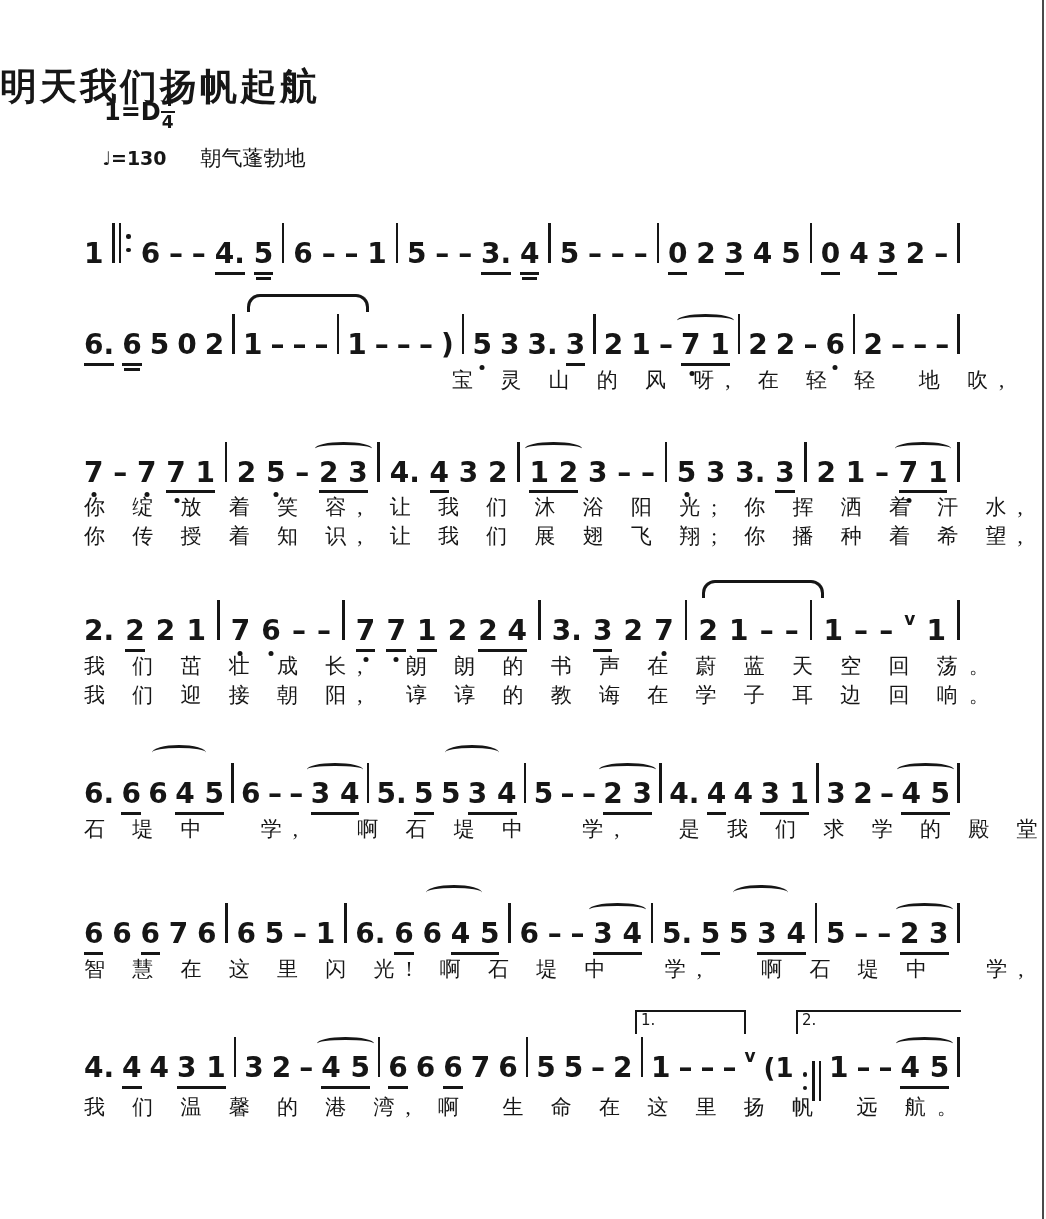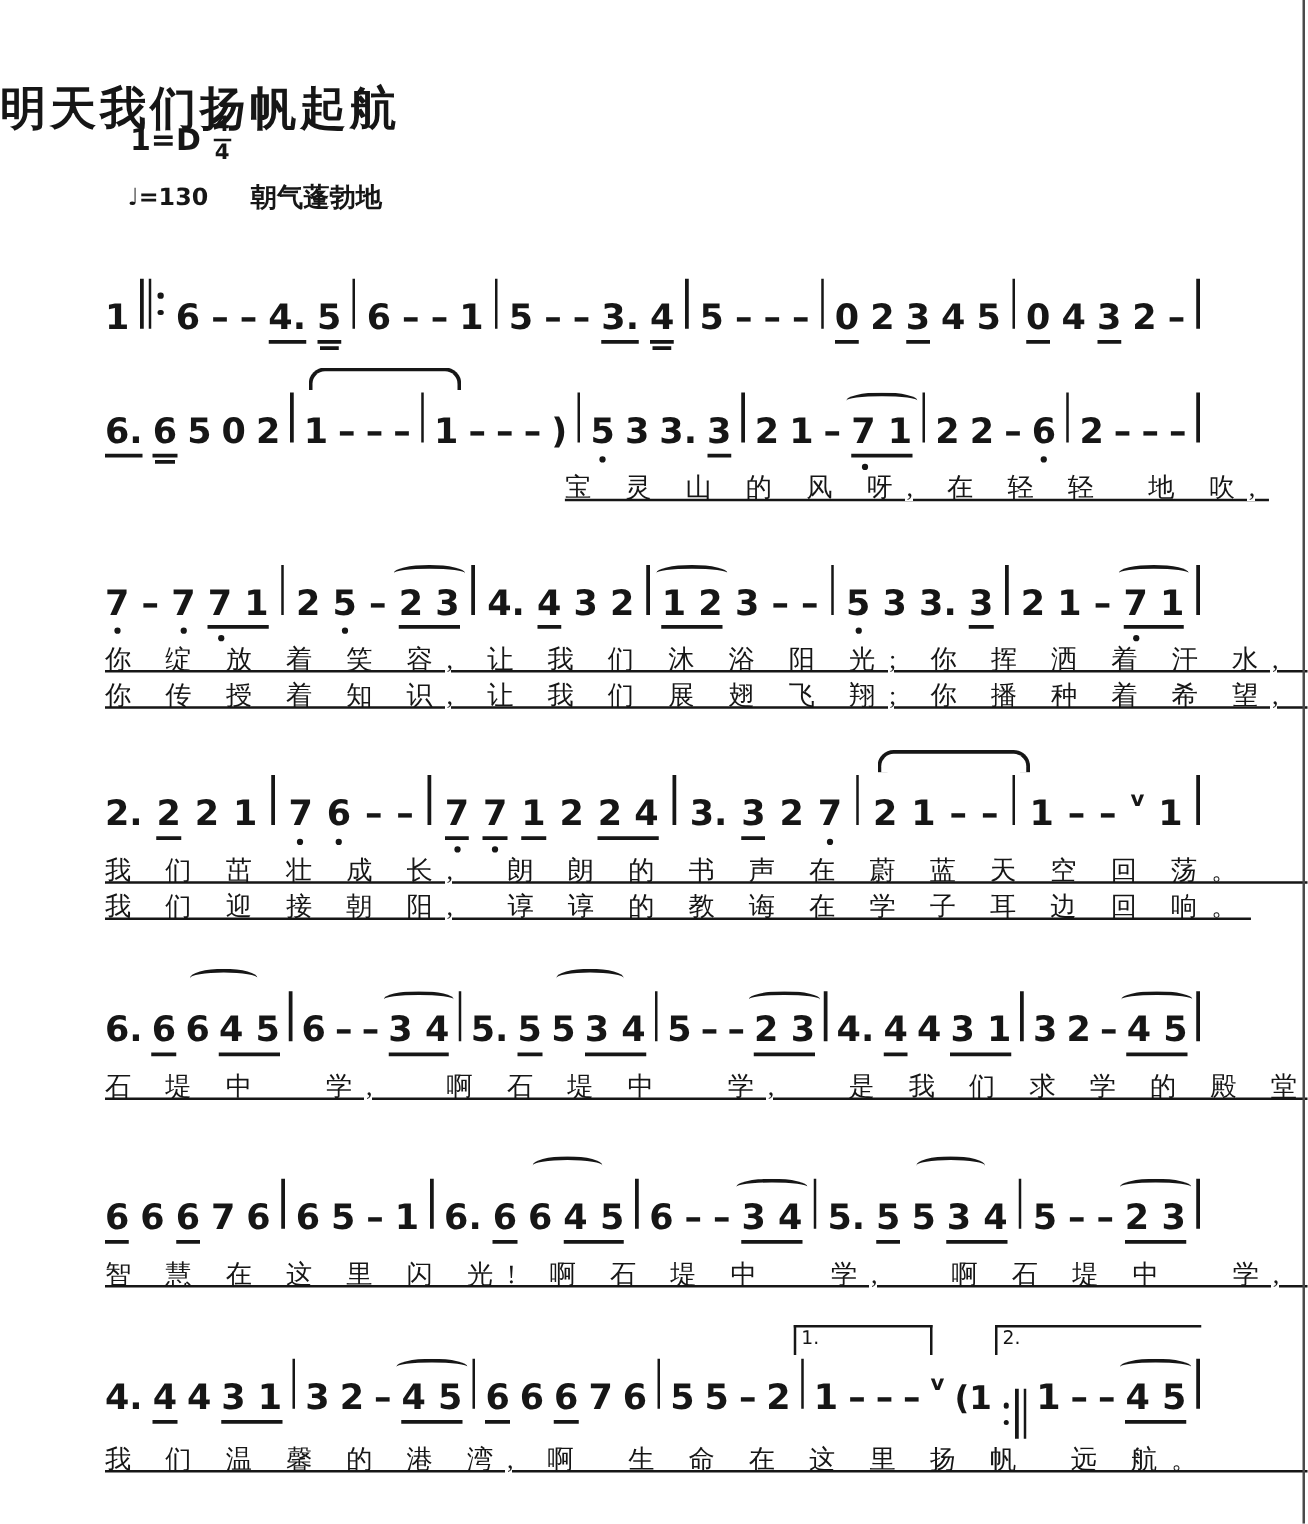--- a/index.html
+++ b/index.html
@@ -7,27 +7,27 @@
     width:1046px;height:1219px;background:#ffffff;color:#161616;
     font-family:"DejaVu Sans",sans-serif;position:relative;overflow:hidden;
   }
   body::after{content:"";position:absolute;top:0;right:2px;bottom:0;width:2px;background:#4a4a4a;}
   .sheet{position:relative;width:100%;height:100%;}
 
   
   .header{position:relative;height:186px;}
   .title{position:absolute;top:62px;left:0;width:100%;text-align:left;
     font-size:37px;font-weight:700;letter-spacing:3px;font-family:"Liberation Sans","DejaVu Sans",sans-serif;}
-  .keysig{position:absolute;top:92px;left:104px;display:flex;align-items:center;gap:10px;
+  .keysig{position:absolute;top:92px;left:104px;display:flex;align-items:center;
     font-size:24px;font-weight:700;}
   .meter{display:inline-flex;flex-direction:column;align-items:center;font-size:17px;line-height:1.05;font-weight:700;}
   .meter .mline{width:14px;height:2px;background:#161616;margin:1px 0;}
   .temporow{position:absolute;top:144px;left:102px;display:flex;align-items:center;gap:34px;text-align:center;}
   .tempo{font-size:19px;font-weight:700;}
-  .expr{font-size:21px;font-weight:700;font-family:"Liberation Serif",serif;}
+  .expr{font-size:21px;font-weight:400;font-family:"Liberation Serif",serif;}
   .subtitle{position:absolute;top:140px;left:0;width:100%;text-align:center;
     font-size:22px;font-weight:600;font-family:"Liberation Serif",serif;}
   .credits{position:absolute;top:110px;right:82px;text-align:right;font-size:20px;
     line-height:30px;font-family:"Liberation Serif",serif;white-space:pre;}
 
   
   .score{position:relative;padding:0 86px 0 84px;}
   .music-line{position:relative;padding-top:27px;margin-top:12px;}
   .music-line:nth-child(1){margin-top:10px;}
   .music-line:nth-child(3){margin-top:20px;}
@@ -52,21 +52,21 @@
   .rdots{display:flex;flex-direction:column;gap:9px;margin:0 1px;}
   .rdots i{width:4.5px;height:4.5px;background:#161616;border-radius:50%;display:block;}
 
   .arc{position:absolute;height:15px;border:3px solid #161616;border-bottom:none;
     border-radius:13px 13px 0 0;top:7px;}
   .arc.curve{border-left:none;border-right:none;border-radius:50% 50% 0 0;height:12px;top:9px;}
   .volta{position:absolute;top:0;height:22px;border-top:2.5px solid #161616;border-left:2.5px solid #161616;}
   .volta.closed{border-right:2.5px solid #161616;}
   .volta .vlabel{font-size:15px;font-weight:400;padding-left:4px;display:block;line-height:17px;}
 
-  .lyrics{margin-top:10px;text-decoration:underline;}
+  .lyrics{margin-top:0;}
   .lyr-row{font-size:21px;font-family:"Liberation Serif",serif;letter-spacing:11px;
     white-space:pre;line-height:29px;}
 </style>
 </head>
 <body>
 
 <div class="sheet">
   <div class="header">
     <div class="title">明天我们扬帆起航</div>
     <div class="keysig">

